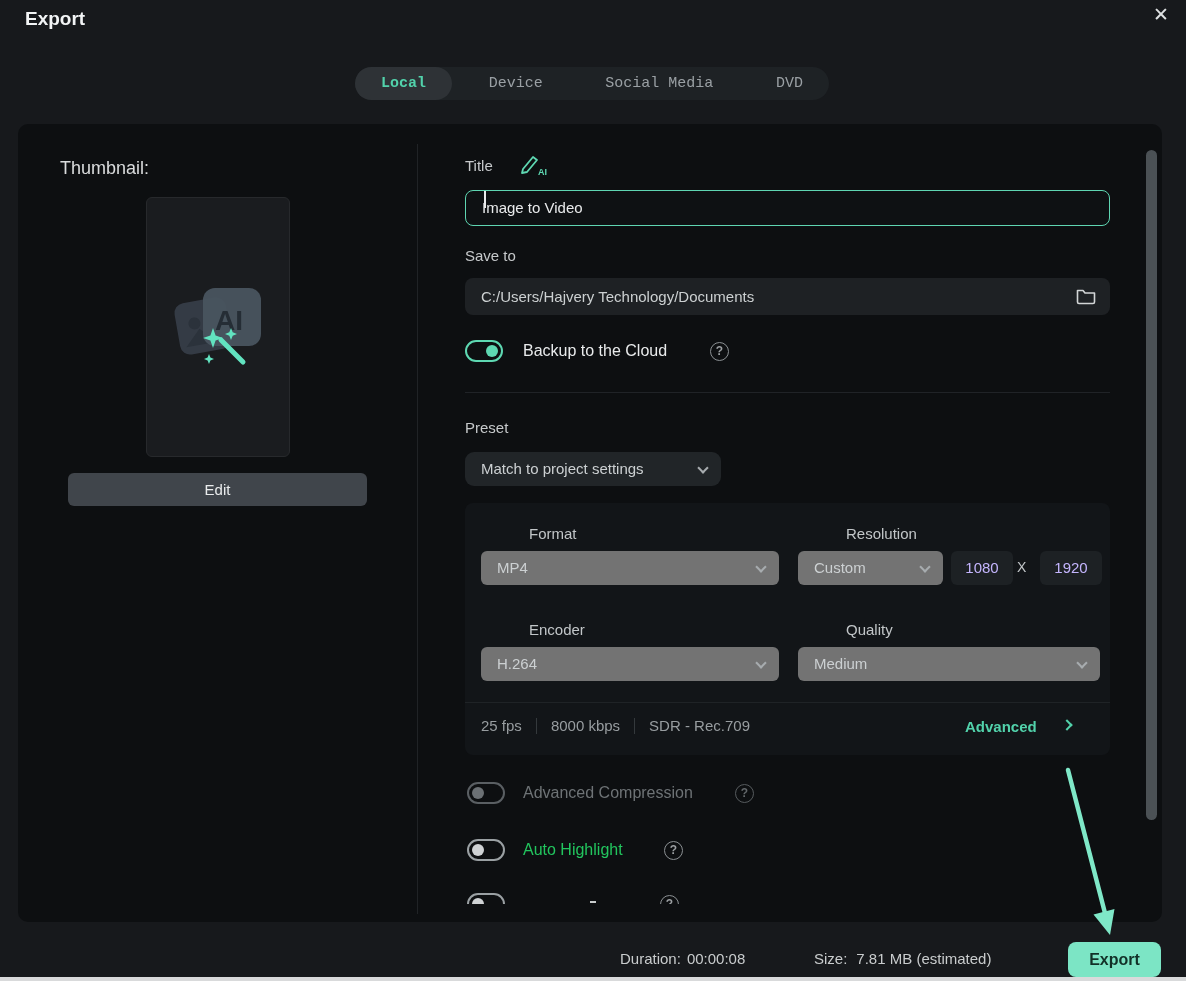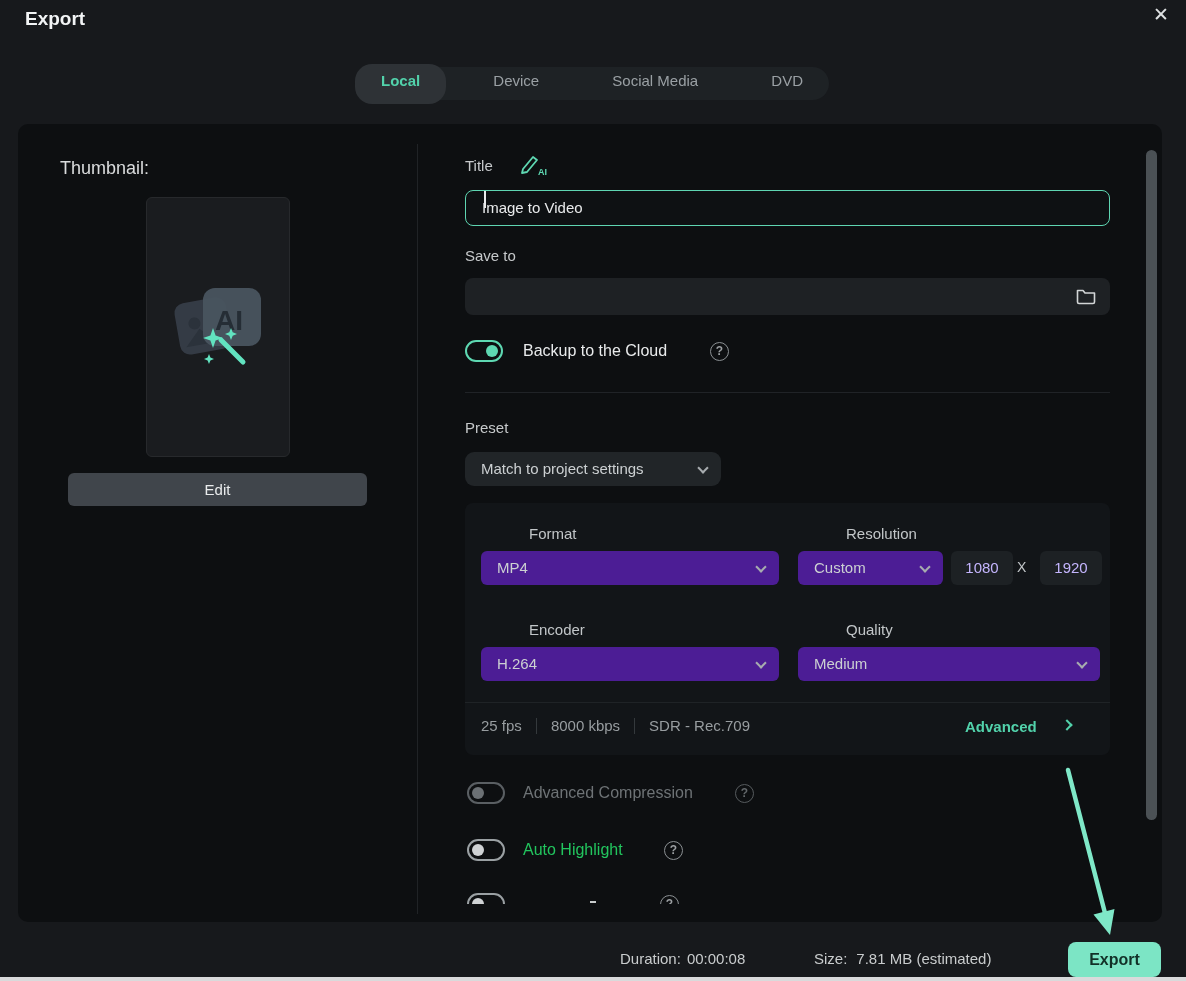--- a/index.html
+++ b/index.html
@@ -9,21 +9,21 @@
     background:#17191c;
     font-family:"Liberation Sans", sans-serif;
     color:#e9ebec;
   }
   
   .dlg-title { position:absolute; left:25px; top:8px; font-size:19px; font-weight:700; color:#f2f4f5; }
   .close-btn { position:absolute; left:1148px; top:2px; width:26px; height:26px; font-size:19px;
                color:#dfe2e3; text-align:center; line-height:26px; cursor:pointer; }
   .tabbar { position:absolute; left:355px; top:67px; width:474px; height:33px;
             background:#1e2225; border-radius:17px; display:flex; align-items:center; }
-  .tab { font-size:15px; color:#9aa0a4; padding:0 26px; height:40px; line-height:33px; cursor:pointer; }
+  .tab { font-size:15px; color:#9aa0a4; padding:0 26px; height:33px; line-height:33px; cursor:pointer;font-family:Liberation Mono, monospace; }
   .tab.active { background:#2e3236; border-radius:17px; color:#52d2ab; font-weight:700; }
   .tab-sp { flex:1; }
   
   .card { position:absolute; left:18px; top:124px; width:1144px; height:798px;
           background:#0d0f11; border-radius:10px; }
   .card * { position:absolute; }
   .vdivider { left:399px; top:20px; width:1px; height:770px; background:#202326; }
   
   .thumb-label { left:42px; top:34px; font-size:18px; font-weight:400; color:#dadcdd; }
   .thumb-box { left:128px; top:73px; width:144px; height:260px; background:#1a1c1f;
@@ -55,21 +55,21 @@
   .caret { display:inline-block; width:1.5px; height:17px; background:#e9ebec; vertical-align:-3px; margin-left:2px; }
   .saveto-label { left:447px; top:123px; }
   .path-field { left:447px; top:154px; width:645px; height:37px; background:#1e2124; border-radius:8px;
                 font-size:15px; color:#ccd0d1; line-height:37px; padding-left:16px; cursor:text; }
   .path-field svg { position:absolute; right:14px; top:9px; }
   .backup-toggle { left:447px; top:216px; }
   .backup-label { left:505px; top:218px; font-size:16px; color:#e9ebec; }
   .backup-q { left:692px; top:218px; }
   .sep1 { left:447px; top:268px; width:645px; height:1px; background:#202327; }
   .preset-label { left:447px; top:295px; }
-  .dropdown { background:#4c1d95; border-radius:6px; font-size:15px; color:#ccd0d2;
+  .dropdown { background:#737373; border-radius:6px; font-size:15px; color:#ccd0d2;
               line-height:34px; padding-left:16px; height:34px; cursor:pointer; }
   .dropdown .chev { position:absolute; right:14px; top:12px; }
   .preset-dd { left:447px; top:328px; width:256px; background:#212528; border-radius:9px; }
   
   .spanel { left:447px; top:379px; width:645px; height:252px; background:#121518; border-radius:8px; }
   .spanel .flabel { color:#c2c6c8;margin-left:48px; }
   .fmt-label { left:16px; top:22px; } .res-label { left:333px; top:22px; }
   .fmt-dd { left:16px; top:48px; width:298px; } .res-dd { left:333px; top:48px; width:145px; }
   .numbox { background:#1d2124; border-radius:6px; height:34px; font-size:15px; color:#c4b5fd;
             text-align:center; line-height:34px; cursor:text; }
@@ -148,20 +148,21 @@
     <path d="M4 16 L14 4 L18 7 L8 19 L3 20 Z" fill="none" stroke="#5ed8b2" stroke-width="1.8" stroke-linejoin="round"></path>
     <text x="19" y="22" font-size="9" font-weight="bold" fill="#5ed8b2" font-family="Liberation Sans, sans-serif">AI</text>
   </svg>
   <div class="title-input">
     <span>Image to Video</span>
       <span class="caret"></span>
   </div>
 
   <div class="flabel saveto-label">Save to</div>
   <div class="path-field">
+    <span>C:/Users/Hajvery Technology/Documents</span>
     <svg width="20" height="18" viewBox="0 0 20 18">
       <path d="M1.5 3.5 h5.5 l2 2.5 h9.5 v9 a1.5 1.5 0 0 1 -1.5 1.5 h-14 a1.5 1.5 0 0 1 -1.5 -1.5 Z" fill="none" stroke="#d2d5d6" stroke-width="1.6" stroke-linejoin="round"></path>
     </svg>
   </div>
 
   <div class="toggle on backup-toggle">
       <span class="knob"></span>
     </div>
   <div class="backup-label">Backup to the Cloud</div>
   <div class="qmark backup-q"></div>

